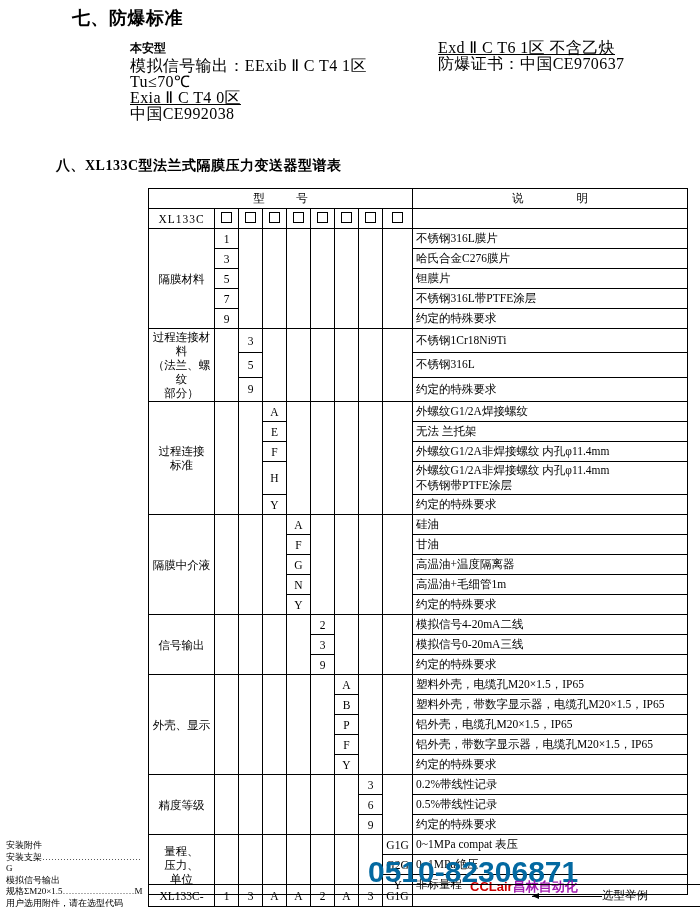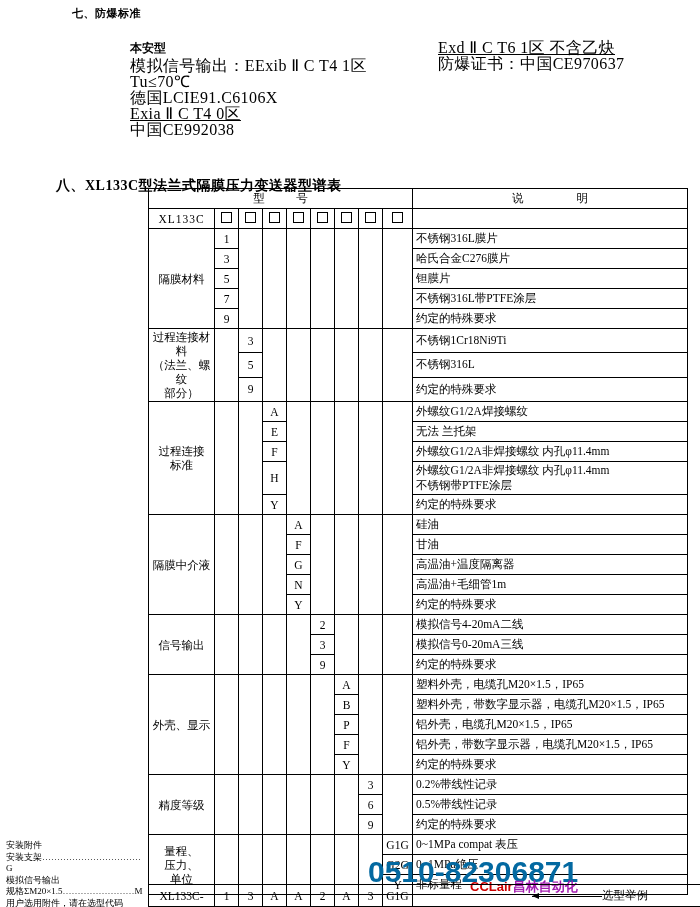--- a/index.html
+++ b/index.html
@@ -18,21 +18,21 @@
   .page {
     position: relative;
     width: 700px;
     height: 907px;
   }
   
   .sec7-title {
     position: absolute;
     left: 72px;
     top: 6px;
-    font-size: 11px;
+    font-size: 18px;
     font-weight: bold;
     letter-spacing: 0.5px;
   }
   .sec7-body {
     position: absolute;
     left: 130px;
     top: 40px;
     width: 540px;
     font-size: 11.5px;
     line-height: 16px;
@@ -64,21 +64,20 @@
     text-decoration: underline;
   }
   
   .sec8-title {
     position: absolute;
     left: 56px;
     top: 157px;
     font-size: 14px;
     font-weight: bold;
     letter-spacing: 0.5px;
-    margin-top: 20px;
   }
   table.spec {
     position: absolute;
     left: 148px;
     top: 188px;
     width: 540px;
     border-collapse: collapse;
     font-size: 11.5px;
     table-layout: fixed;
   }
@@ -200,21 +199,20 @@
 
 <div class="page">
 
   <div class="sec7-title">七、防爆标准</div>
 
   <div class="sec7-body">
     <div class="col-left">
       <div class="col-head">本安型</div>
       <div class="mono-line">模拟信号输出：EExib Ⅱ C T4 1区</div>
       <div class="mono-line">Tu≤70℃</div>
-      <div class="mono-line">德国LCIE91.C6106X</div>
       <div class="mono-line uline">Exia Ⅱ C T4 0区</div>
       <div class="mono-line">中国CE992038</div>
     </div>
     <div class="col-right">
       <div class="mono-line uline">Exd Ⅱ C T6 1区   不含乙炔</div>
       <div class="mono-line">防爆证书：中国CE970637</div>
     </div>
   </div>
 
   <div class="sec8-title">八、XL133C型法兰式隔膜压力变送器型谱表</div>

